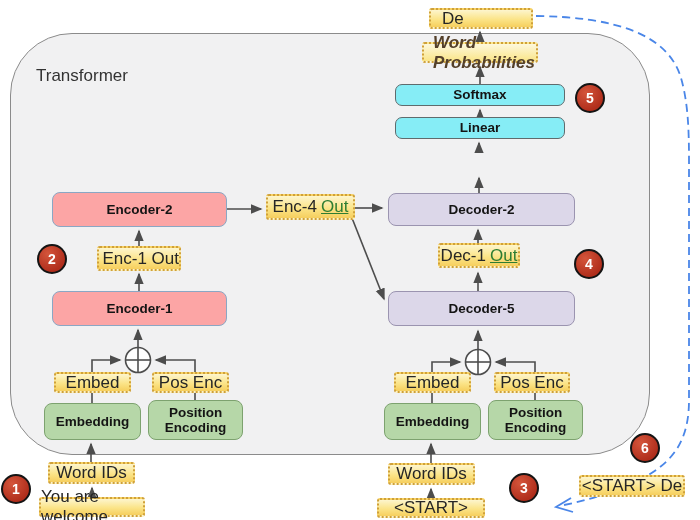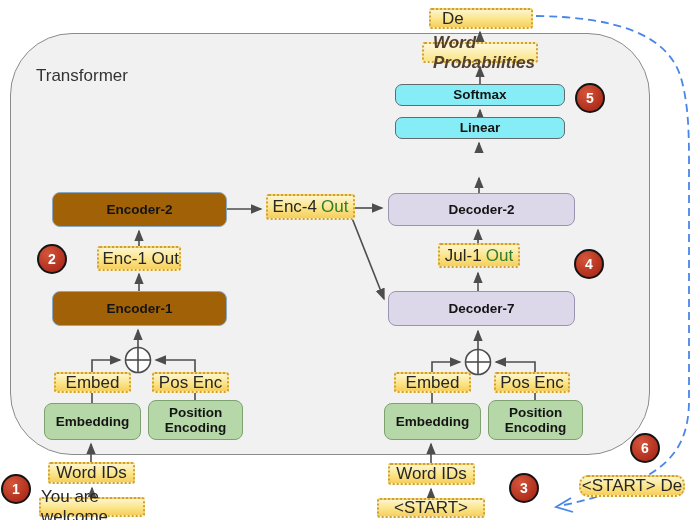--- a/index.html
+++ b/index.html
@@ -8,29 +8,29 @@
   
   #frame{position:absolute;left:10px;top:33px;width:640px;height:422px;box-sizing:border-box;
          background:#f1f1f2;border:1.5px solid #8b8b8b;border-radius:62px;}
   #title{position:absolute;left:36px;top:66px;font-size:17px;color:#333;}
   
   svg.layer{position:absolute;left:0;top:0;pointer-events:none;}
   
   .box{position:absolute;box-sizing:border-box;display:flex;align-items:center;justify-content:center;
        font-size:13.5px;font-weight:bold;color:#141414;border-radius:8px;border:1px solid #999;
        text-align:center;line-height:1.12;}
-  .blue{background:#a16207;border-color:#8aa7c4;}
+  .blue{background:#fca5a5;border-color:#8aa7c4;}
   .purple{background:#dcd7e9;border-color:#9b94b0;}
   .green{background:#b6d7a8;border-color:#7da26f;}
   .cyan{background:#86edf6;border-color:#5f6b6d;border-radius:7px;}
   
   .ribbon{position:absolute;box-sizing:border-box;display:flex;align-items:center;justify-content:center;
           font-size:17px;color:#262626;border:2px dotted #cfa03a;border-radius:3px;
           background:linear-gradient(180deg,#fdf5cd 0%,#fbe488 55%,#f6cf5e 100%);}
-  .ribbon .accent{margin-left:4px;color:#2e7d32;}
+  .ribbon .accent{margin-left:4px;color:#2e7d32;text-decoration:underline;}
   .wp{font-style:italic;font-weight:600;color:#54402a;
       background:linear-gradient(180deg,#fdf8dd 0%,#fae588 100%);padding-left:9px;}
   .left-text{justify-content:flex-start;padding-left:11px;}
   
   .badge{position:absolute;box-sizing:border-box;width:30px;height:30px;border-radius:50%;
          background:radial-gradient(circle at 35% 30%,#d4553b,#b02e1c 72%);
          border:2px solid #141414;color:#fff;font-size:14px;font-weight:bold;
          display:flex;align-items:center;justify-content:center;}
 </style>
 </head>
@@ -102,25 +102,25 @@
     <span>Softmax</span>
     </div>
   <div class="box cyan" style="left:395px;top:117px;width:170px;height:22px;">
     <span>Linear</span>
     </div>
 
   <div class="box purple" style="left:388px;top:193px;width:187px;height:33px;">
     <span>Decoder-2</span>
     </div>
   <div class="ribbon" style="left:438px;top:243px;width:82px;height:25px;">
-    <span>Jul-1</span>
+    <span>Dec-1</span>
     <span class="accent">Out</span>
     </div>
   <div class="box purple" style="left:388px;top:291px;width:187px;height:35px;">
-    <span>Decoder-7</span>
+    <span>Decoder-5</span>
     </div>
 
   <div class="box blue" style="left:52px;top:192px;width:175px;height:35px;">
     <span>Encoder-2</span>
     </div>
   <div class="ribbon" style="left:97px;top:246px;width:84px;height:25px;justify-content:flex-end;">
     <span>Enc-1 Out</span>
     </div>
   <div class="box blue" style="left:52px;top:291px;width:175px;height:35px;">
     <span>Encoder-1</span>
@@ -161,21 +161,21 @@
     </div>
   <div class="box green" style="left:488px;top:400px;width:95px;height:40px;padding:0 6px;">
     <span>Position Encoding</span>
     </div>
   <div class="ribbon" style="left:388px;top:463px;width:87px;height:22px;">
     <span>Word IDs</span>
     </div>
   <div class="ribbon" style="left:377px;top:498px;width:108px;height:20px;">
     <span>&lt;START&gt;</span>
     </div>
-  <div class="ribbon" style="left:579px;top:475px;width:106px;height:22px;border-radius:9px;">
+  <div class="ribbon" style="left:579px;top:475px;width:106px;height:22px;">
     <span>&lt;START&gt; De</span>
     </div>
 
   <div class="badge" style="left:1px;top:474px;">1</div>
   <div class="badge" style="left:37px;top:244px;">2</div>
   <div class="badge" style="left:509px;top:473px;">3</div>
   <div class="badge" style="left:574px;top:249px;">4</div>
   <div class="badge" style="left:575px;top:83px;">5</div>
   <div class="badge" style="left:630px;top:433px;">6</div>
 

